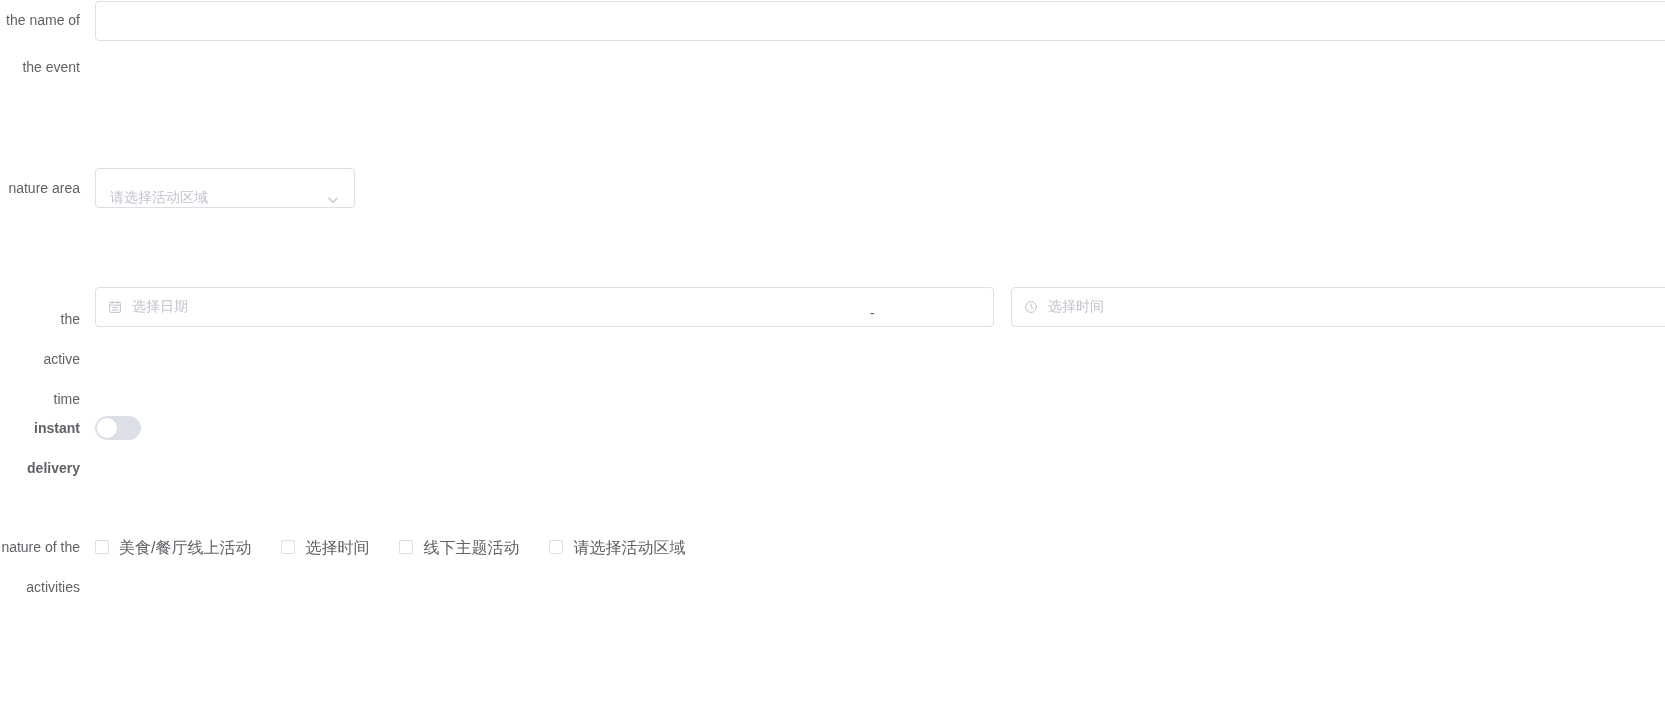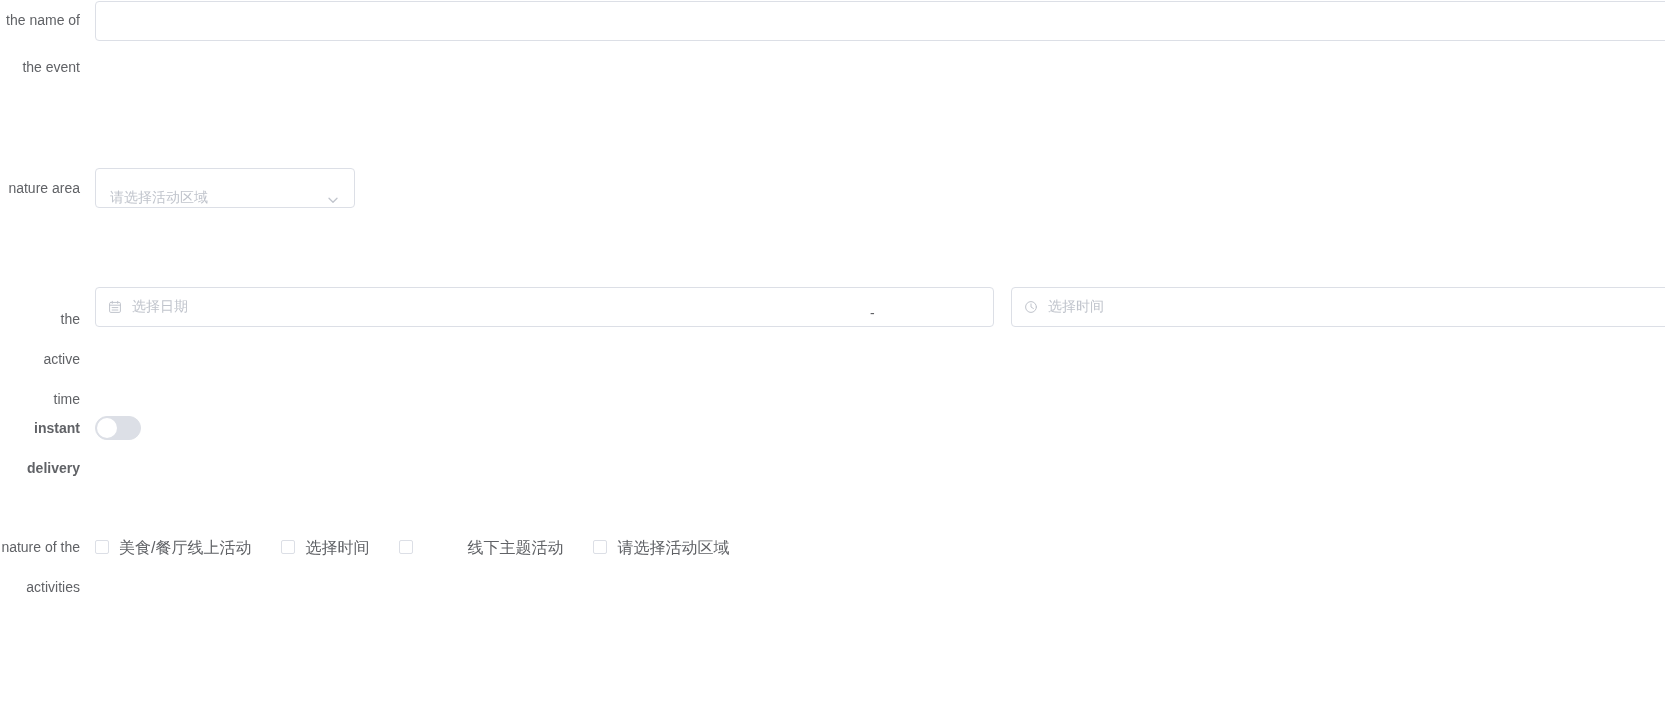--- a/index.html
+++ b/index.html
@@ -262,21 +262,21 @@
         <label class="el-checkbox" style="margin-right:30px;">
           <span class="cb-box"></span>
           <span class="cb-label">美食/餐厅线上活动</span>
         </label>
 
         <label class="el-checkbox" style="margin-right:30px;">
           <span class="cb-box"></span>
           <span class="cb-label">选择时间</span>
         </label>
 
-        <label class="el-checkbox" style="gap:44px;">
+        <label class="el-checkbox" style="">
           <span class="cb-box"></span>
           <span class="cb-label">线下主题活动</span>
         </label>
 
         <label class="el-checkbox">
           <span class="cb-box"></span>
           <span class="cb-label">请选择活动区域</span>
         </label>
 
       </div>

